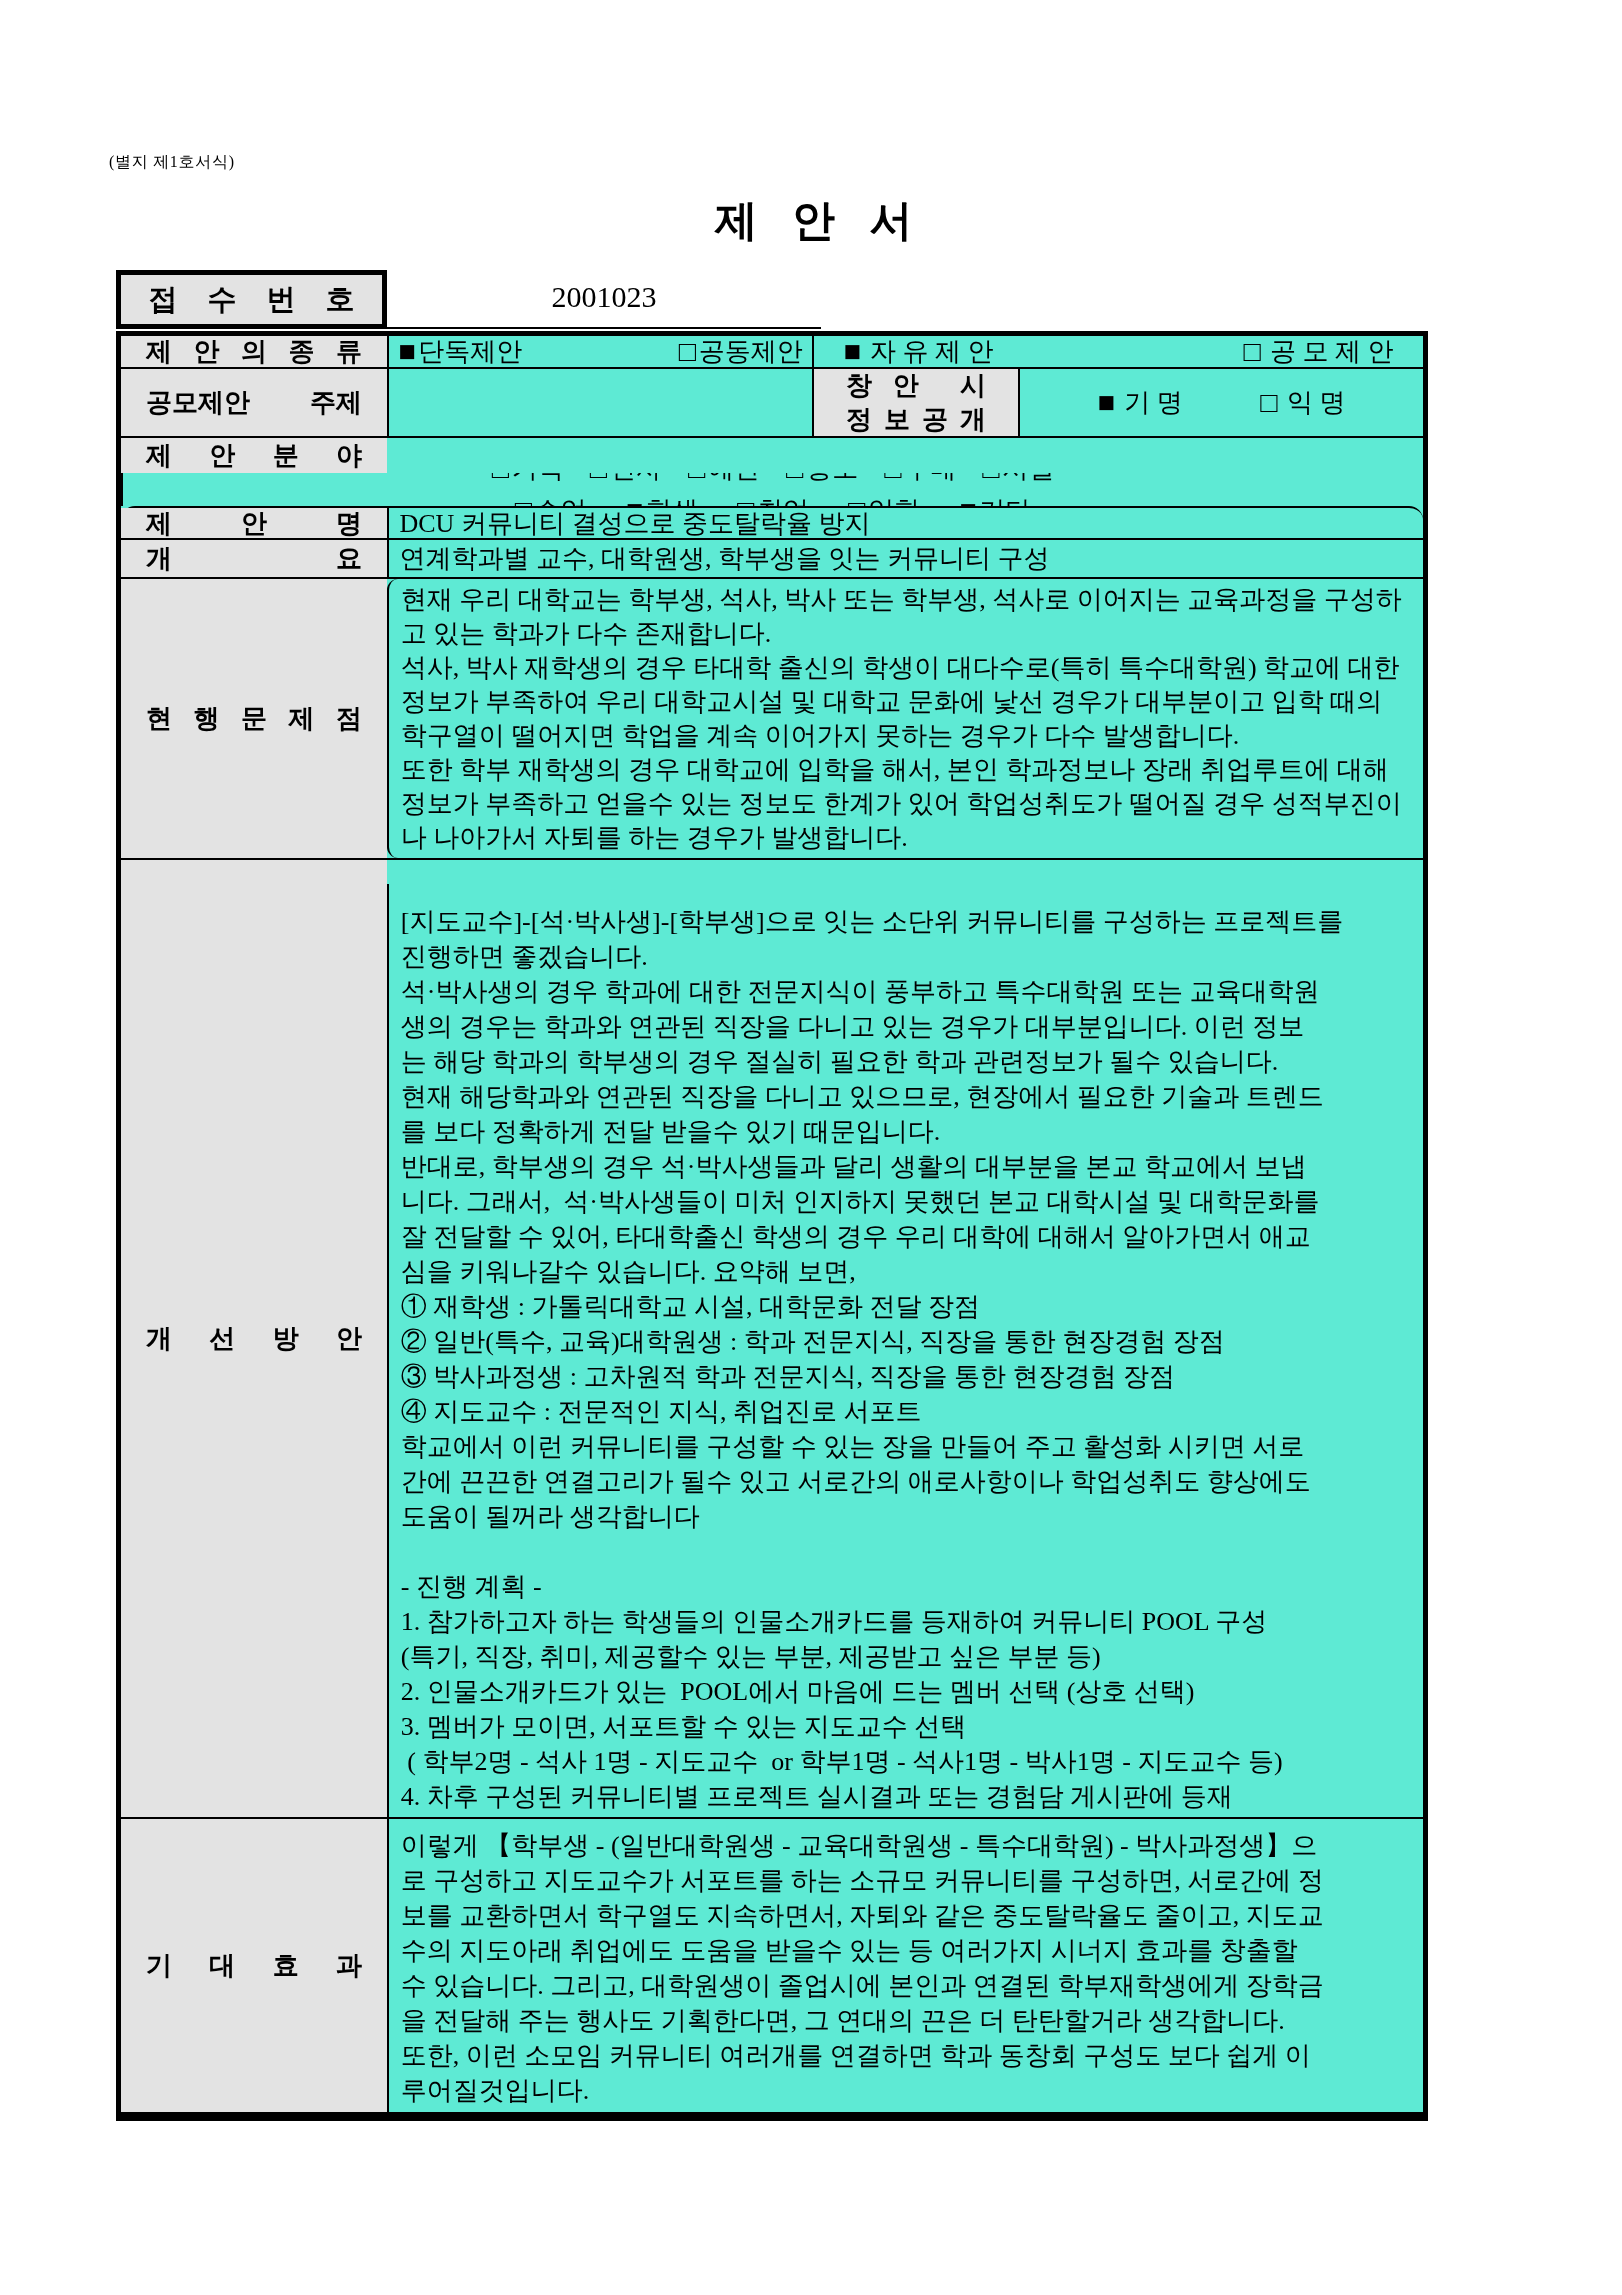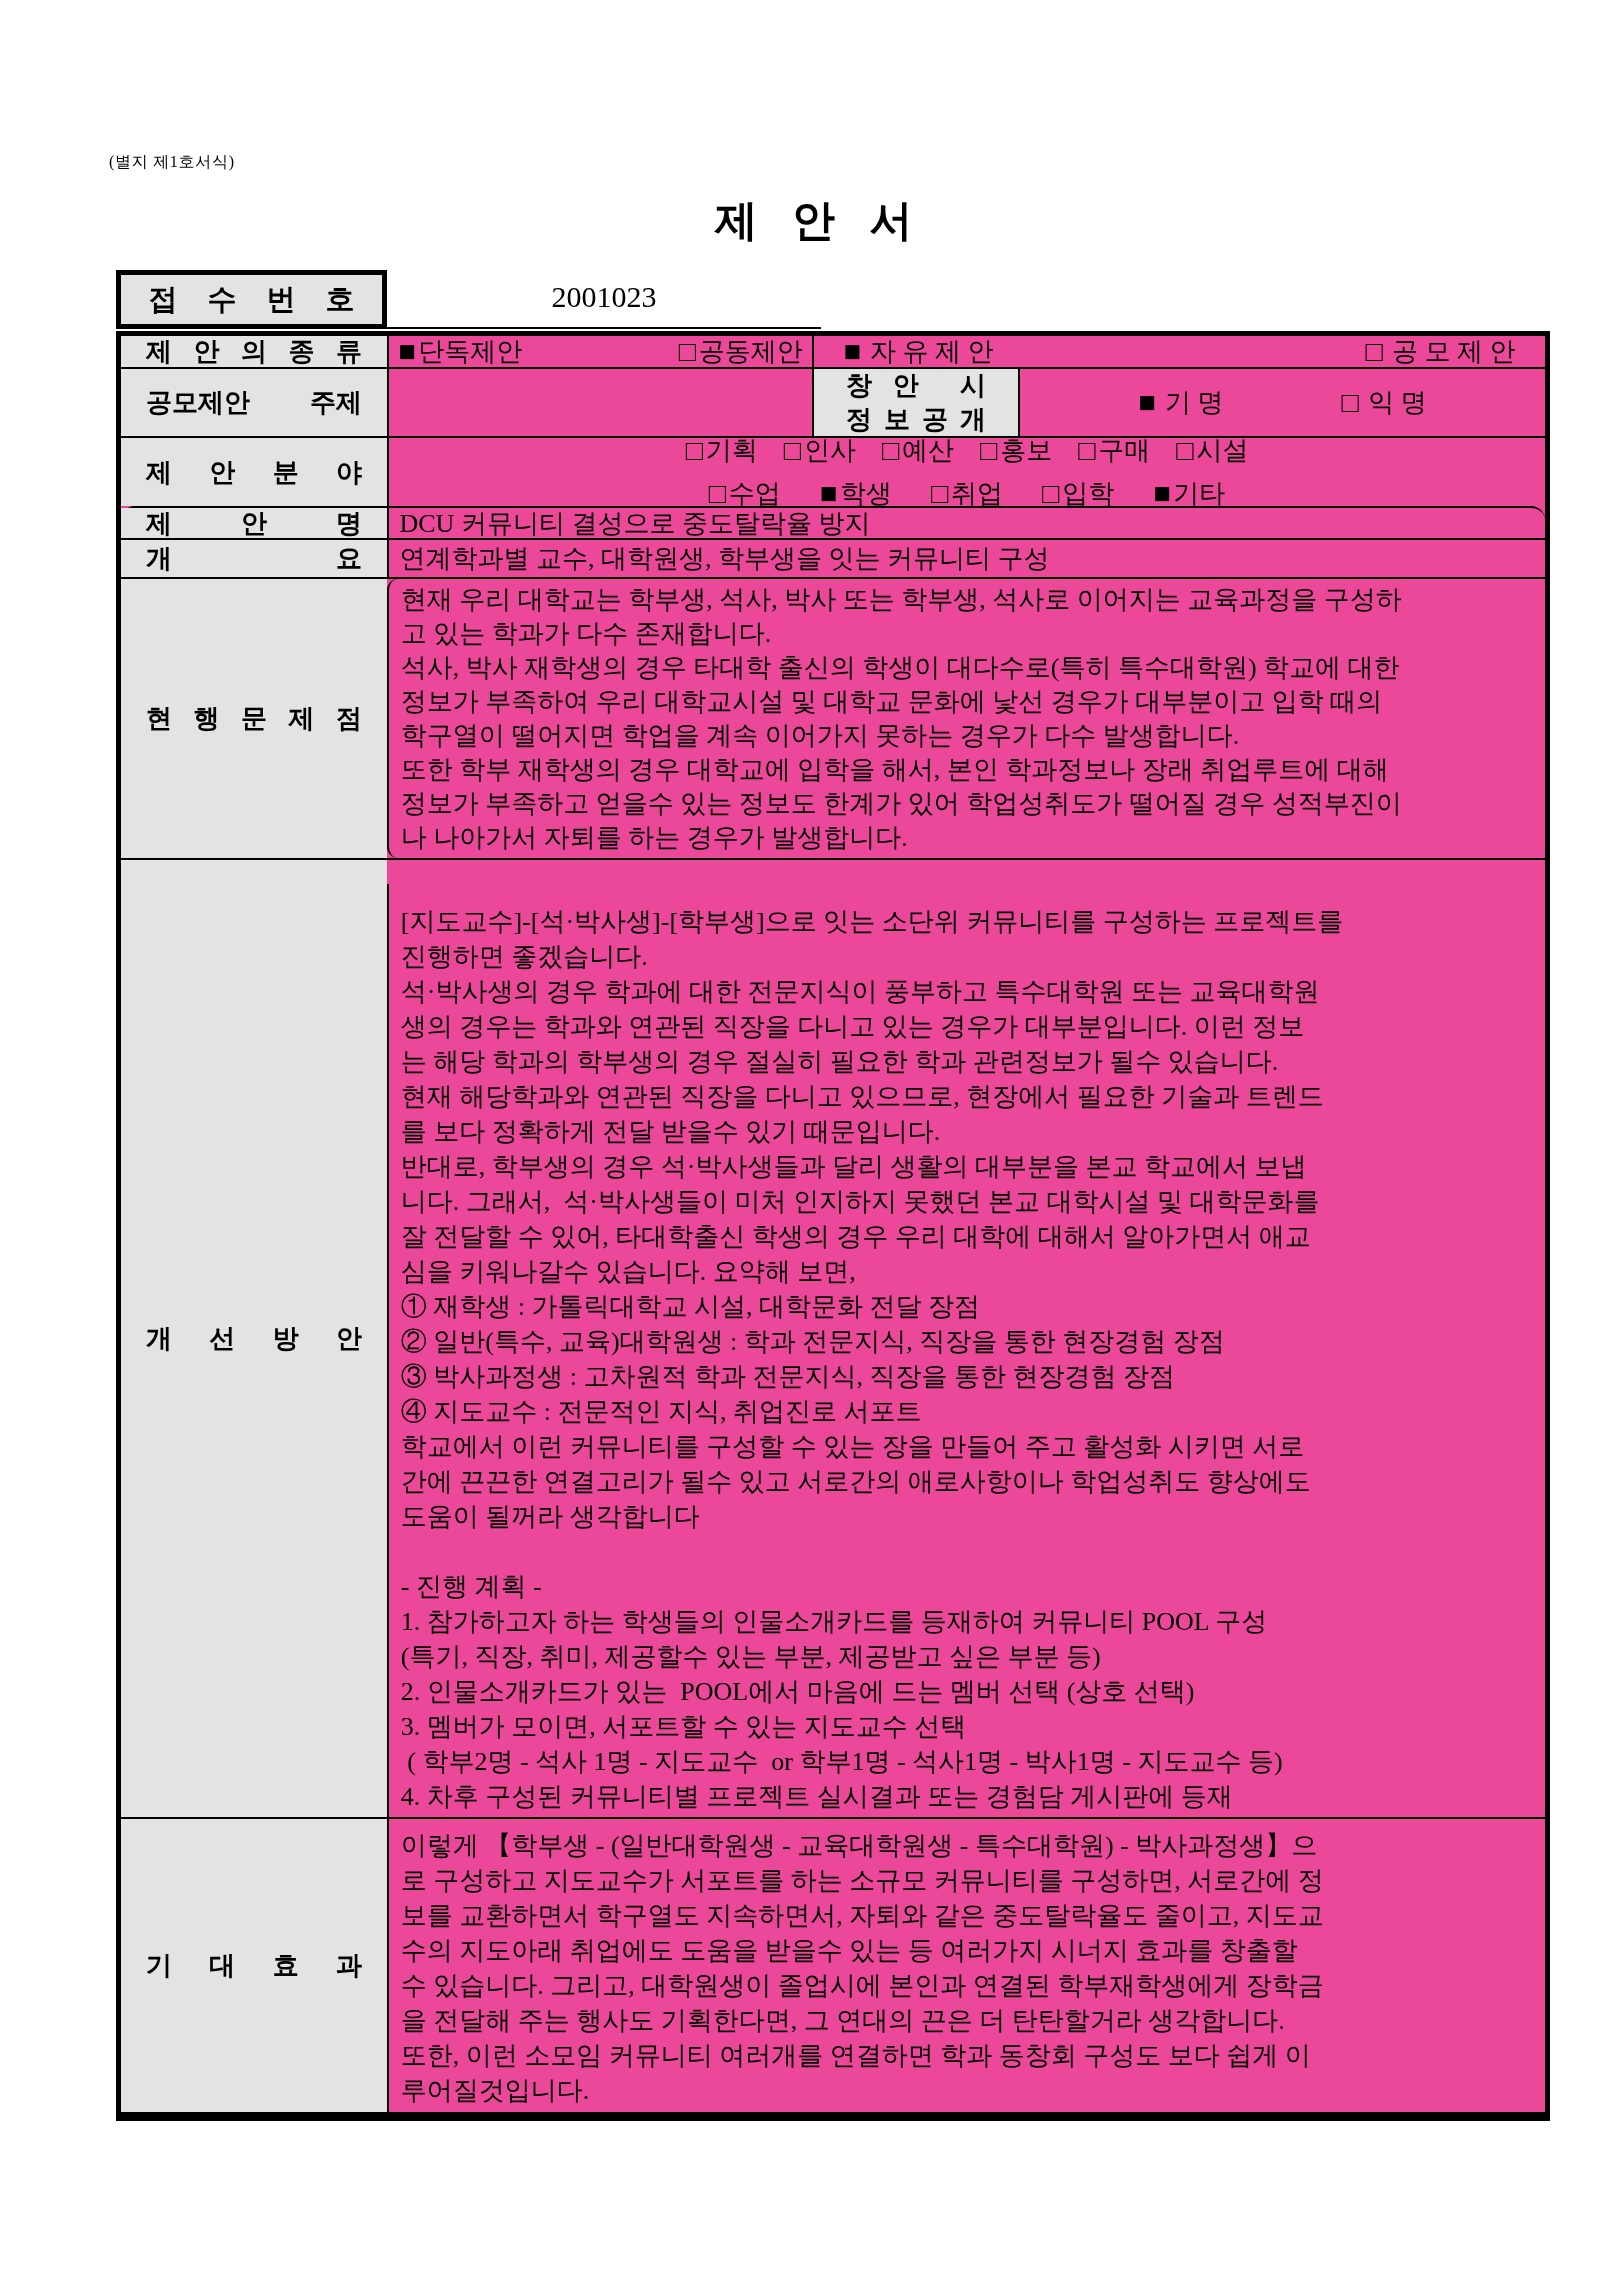--- a/index.html
+++ b/index.html
@@ -18,36 +18,36 @@
   .receipt-box {
     position:absolute; left:116px; top:270px; width:271px; height:59px;
     background:var(--header-bg); border:5.9px solid var(--border);
     display:flex; align-items:center;
   }
   .receipt-box .jl { padding:0 27.5px; font-size:29px; }
   .receipt-value { position:absolute; left:387px; top:280px; width:434px; text-align:center; font-size:30px; }
   .receipt-underline { position:absolute; left:387px; top:327px; width:434px; height:2px; background:var(--border); }
 
   .form-table {
-    position:absolute; left:116px; top:331px; width:1434px;
+    position:absolute; left:116px; top:331px; width:1312px;
     border:5.2px solid var(--border); border-bottom-width:9.2px;
-    background:#ec4899;
+    background:#5eead4;
   }
   .row { display:flex; border-top:2px solid var(--border); }
   .row:first-child { border-top:none; }
   .cell { border-left:2px solid var(--border); overflow:hidden; }
   .cell:first-child { border-left:none; }
 
   .label-cell { width:266px; flex:none; background:var(--header-bg); display:flex; align-items:center; }
   .jl { width:100%; text-align:justify; text-align-last:justify; font-weight:bold; font-size:26px; }
   .label-cell .jl { padding:0 25px; }
 
   .r1 { height:31px; }
   .r2 { height:69px; }
-  .r3 { height:70px; }
+  .r3 { height:70px;flex-direction:column; }
   .r4 { height:32px;border-radius:14px; }
   .r5 { height:39px; }
   .r6 { height:281px; }
   .r7 { height:959px; }
   .r8 { height:295px; }
 
   .opts { display:flex; align-items:center; font-size:26px; }
   .opts-a { width:425px; flex:none; justify-content:space-between; padding:0 9.2px; }
   .opts-b { flex:1; justify-content:space-between; padding:0 29.4px 0 29.4px; }
   .opts-c { flex:1; justify-content:space-evenly; }

